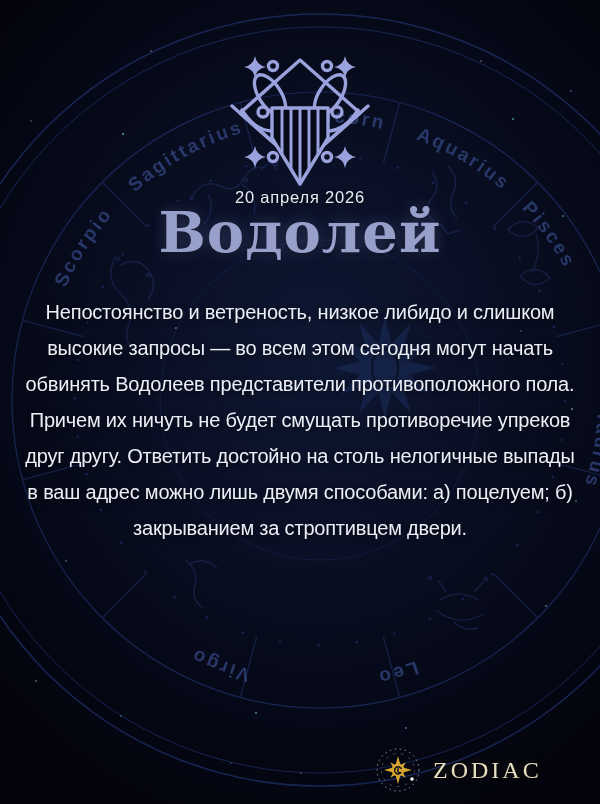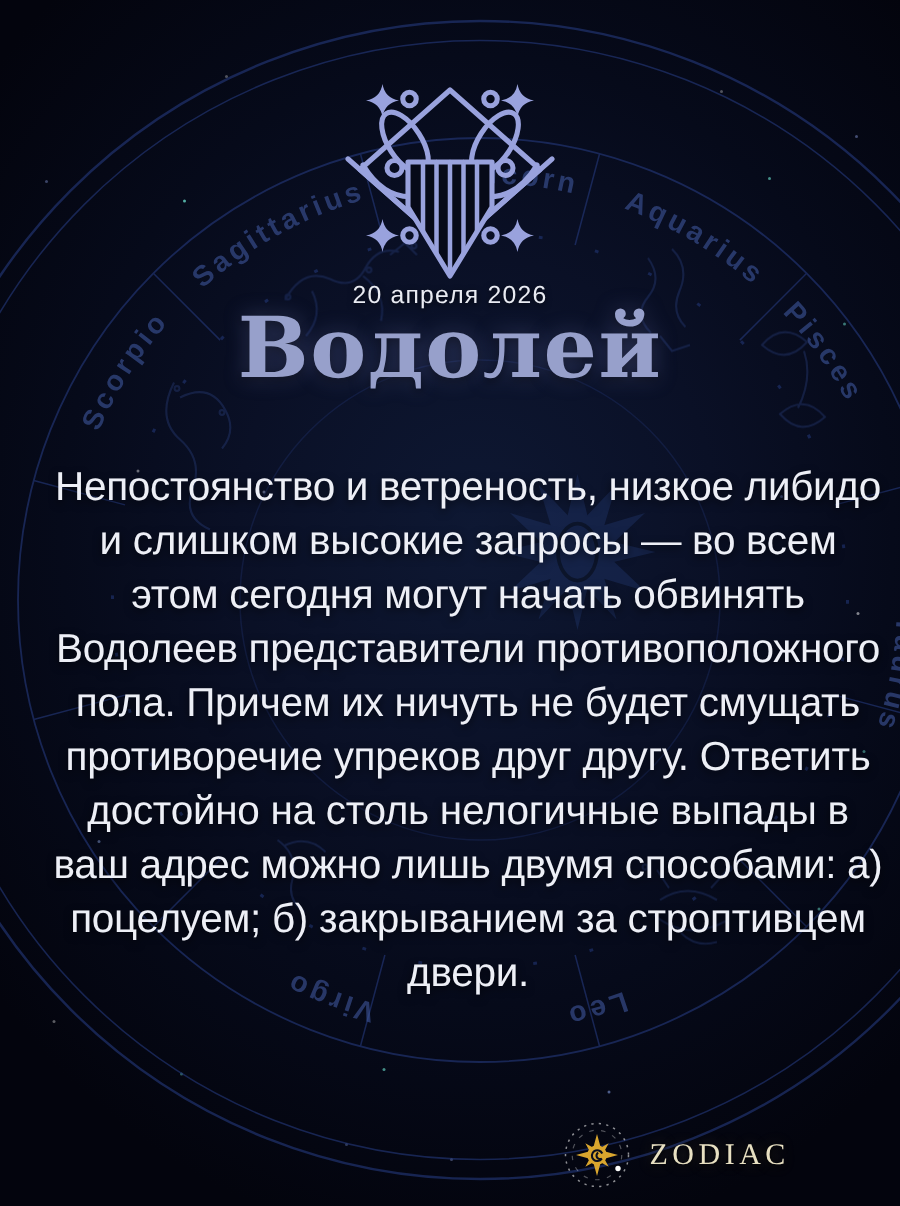--- a/index.html
+++ b/index.html
@@ -40,27 +40,27 @@
     color:#e9ebf2;font-size:16.5px;letter-spacing:.8px;
     text-shadow:0 1px 4px rgba(0,0,0,.7);
   }
   .title{
     position:absolute;left:0;top:202px;width:600px;margin:0;text-align:center;
     font-family:"DejaVu Serif", serif;font-weight:bold;font-size:56px;line-height:1.1;
     color:#97a0cb;letter-spacing:1px;
     text-shadow:0 0 14px rgba(115,125,195,.35), 0 2px 6px rgba(0,0,0,.6);
   }
   .body-text{
-    position:absolute;left:22px;top:294px;width:556px;margin:12px;text-align:center;
-    color:#edeff6;font-size:27px;line-height:36px;letter-spacing:-.2px;
+    position:absolute;left:22px;top:294px;width:556px;margin:0;text-align:center;
+    color:#edeff6;font-size:20px;line-height:36px;letter-spacing:-.2px;
     text-shadow:0 2px 6px rgba(0,0,0,.65);
   }
   .brand{position:absolute;left:372px;top:744px;display:flex;align-items:center;gap:9px;}
   .brand-name{
-    font-family:"Liberation Serif", serif;font-size:20px;letter-spacing:3px;
+    font-family:"Liberation Serif", serif;font-size:24px;letter-spacing:3px;
     color:#e8e0c2;text-shadow:0 1px 3px rgba(0,0,0,.8), 0 0 10px rgba(220,180,80,.25);
   }
 </style>
 </head>
 <body>
 
 <div class="card">
 
   <div class="stars"></div>
 

